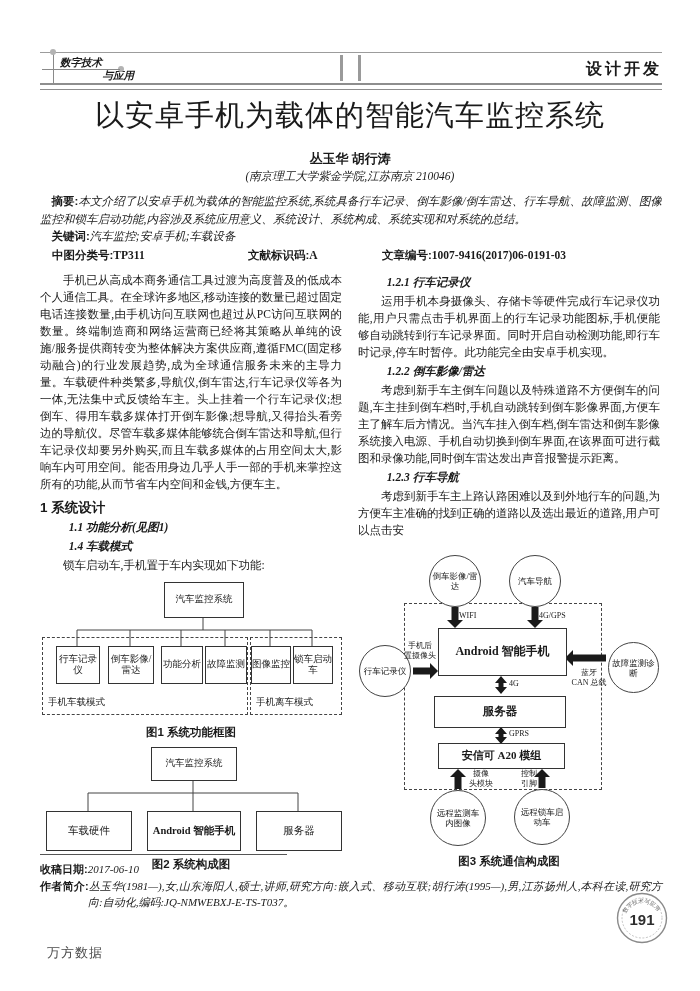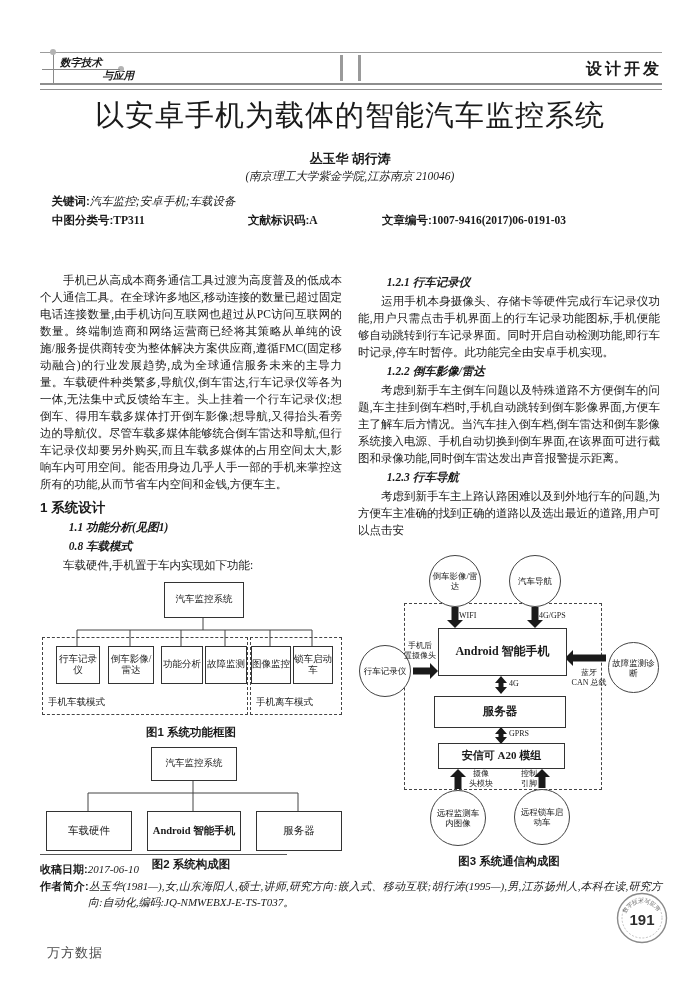--- a/index.html
+++ b/index.html
@@ -89,36 +89,37 @@
     </div>
     <div class="hdr-sec sans">设计开发</div>
     <div class="hdr-rule-bot"></div>
   </div>
 
   <div class="title">以安卓手机为载体的智能汽车监控系统</div>
   <div class="authors">丛玉华  胡行涛</div>
   <div class="affil">(南京理工大学紫金学院,江苏南京  210046)</div>
 
   <div class="abs">
+    <p><span class="lbl">摘要:</span><span class="ital">本文介绍了以安卓手机为载体的智能监控系统,系统具备行车记录、倒车影像/倒车雷达、行车导航、故障监测、图像监控和锁车启动功能,内容涉及系统应用意义、系统设计、系统构成、系统实现和对系统的总结。</span></p>
     <p><span class="lbl">关键词:</span><span class="ital">汽车监控;安卓手机;车载设备</span></p>
     <div class="meta-row">
       <span class="m1"><span class="lbl">中图分类号:</span><span class="val">TP311</span></span>
       <span class="m2"><span class="lbl">文献标识码:</span><span class="val">A</span></span>
       <span class="m3"><span class="lbl">文章编号:</span><span class="val">1007-9416(2017)06-0191-03</span></span>
     </div>
   </div>
 
   <div class="columns">
 
     <div class="col">
       <p class="body-p">手机已从高成本商务通信工具过渡为高度普及的低成本个人通信工具。在全球许多地区,移动连接的数量已超过固定电话连接数量,由手机访问互联网也超过从PC访问互联网的数量。终端制造商和网络运营商已经将其策略从单纯的设施/服务提供商转变为整体解决方案供应商,遵循FMC(固定移动融合)的行业发展趋势,成为全球通信服务未来的主导力量。车载硬件种类繁多,导航仪,倒车雷达,行车记录仪等各为一体,无法集中式反馈给车主。头上挂着一个行车记录仪;想倒车、得用车载多媒体打开倒车影像;想导航,又得抬头看旁边的导航仪。尽管车载多媒体能够统合倒车雷达和导航,但行车记录仪却要另外购买,而且车载多媒体的占用空间太大,影响车内可用空间。能否用身边几乎人手一部的手机来掌控这所有的功能,从而节省车内空间和金钱,方便车主。</p>
       <p class="h-sec">1 系统设计</p>
       <p class="h-sub">1.1 功能分析(见图1)</p>
-      <p class="h-sub">0.8 车载模式</p>
-      <p class="body-p">车载硬件,手机置于车内实现如下功能:</p>
+      <p class="h-sub">1.4 车载模式</p>
+      <p class="body-p">锁车启动车,手机置于车内实现如下功能:</p>
 
       <div class="figwrap" style="height:137px;">
         <svg class="figsvg" width="302" height="137">
           <path d="M163,34 V48 M37,48 H272 M37,48 V64 M90,48 V64 M141,48 V64 M185,48 V64 M230,48 V64 M272,48 V64" stroke="#444" stroke-width="1" fill="none"></path>
         </svg>
         <div class="fgroup" style="left:2px;top:55px;width:204px;height:76px;"></div>
         <div class="fgroup" style="left:210px;top:55px;width:90px;height:76px;"></div>
         <div class="fbox" style="left:124px;top:0;width:78px;height:34px;">汽车监控系统</div>
         <div class="fbox" style="left:16px;top:64px;width:42px;height:36px;">行车记录仪</div>
         <div class="fbox" style="left:68px;top:64px;width:44px;height:36px;">倒车影像/雷达</div>

